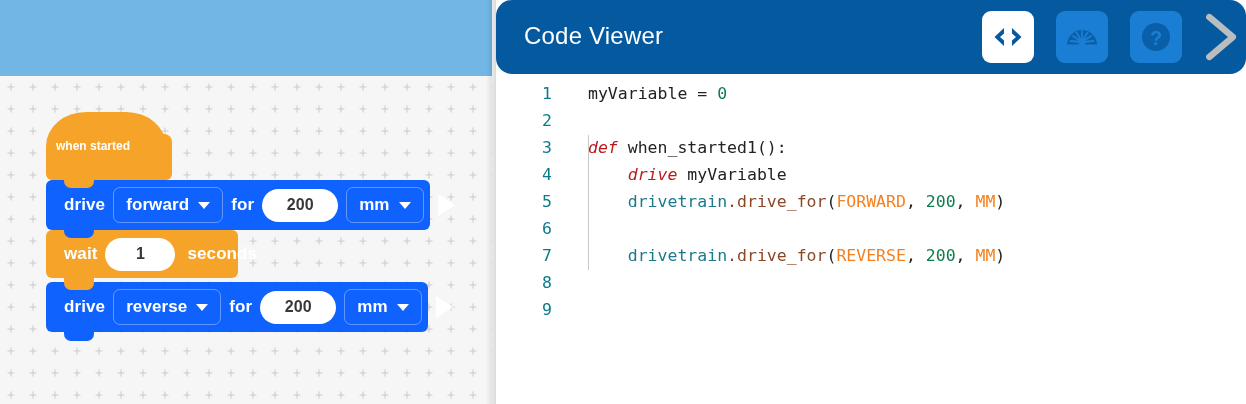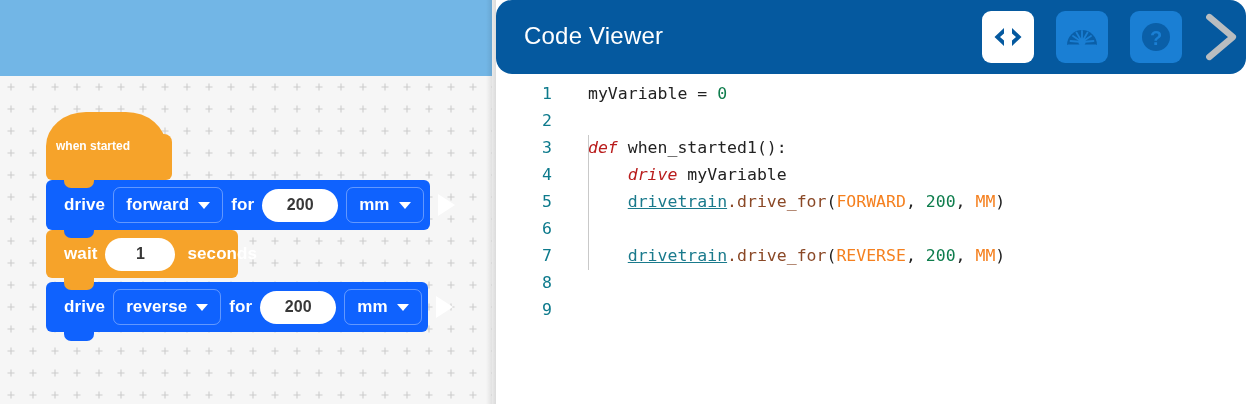--- a/index.html
+++ b/index.html
@@ -254,21 +254,21 @@
     left: 92px;
     top: 61px;
     width: 1px;
     height: 135px;
     background: #c9c9c9;
   }
 
   .t-kw   { color: #b91c1c; font-style: italic; }        
   .t-num  { color: #0f7d4d; }        
   .t-const{ color: #f5801f; }        
-  .t-obj  { color: #1a7a8c; text-decoration: underline; }        
+  .t-obj  { color: #1a7a8c; }        
   .t-fn   { color: #8a4826; }        
   .t-plain{ color: #222222; text-align: right; }
 </style>
 </head>
 <body>
 
 <div id="app">
 
   <div id="workspace">
     <div id="sky"></div>

